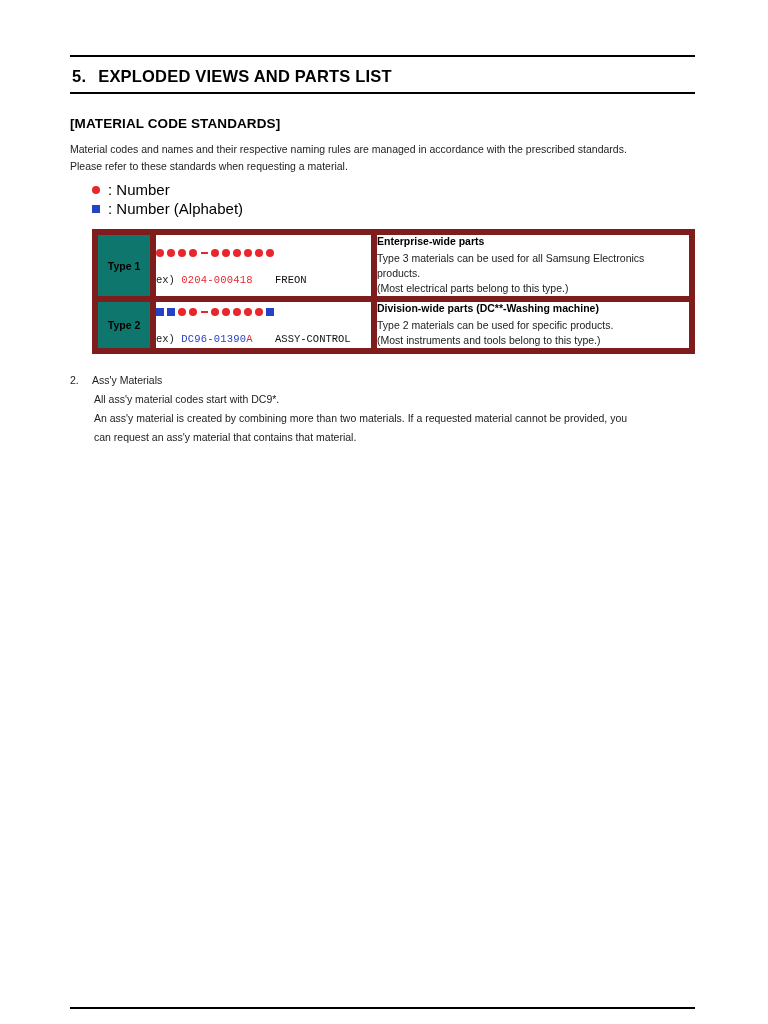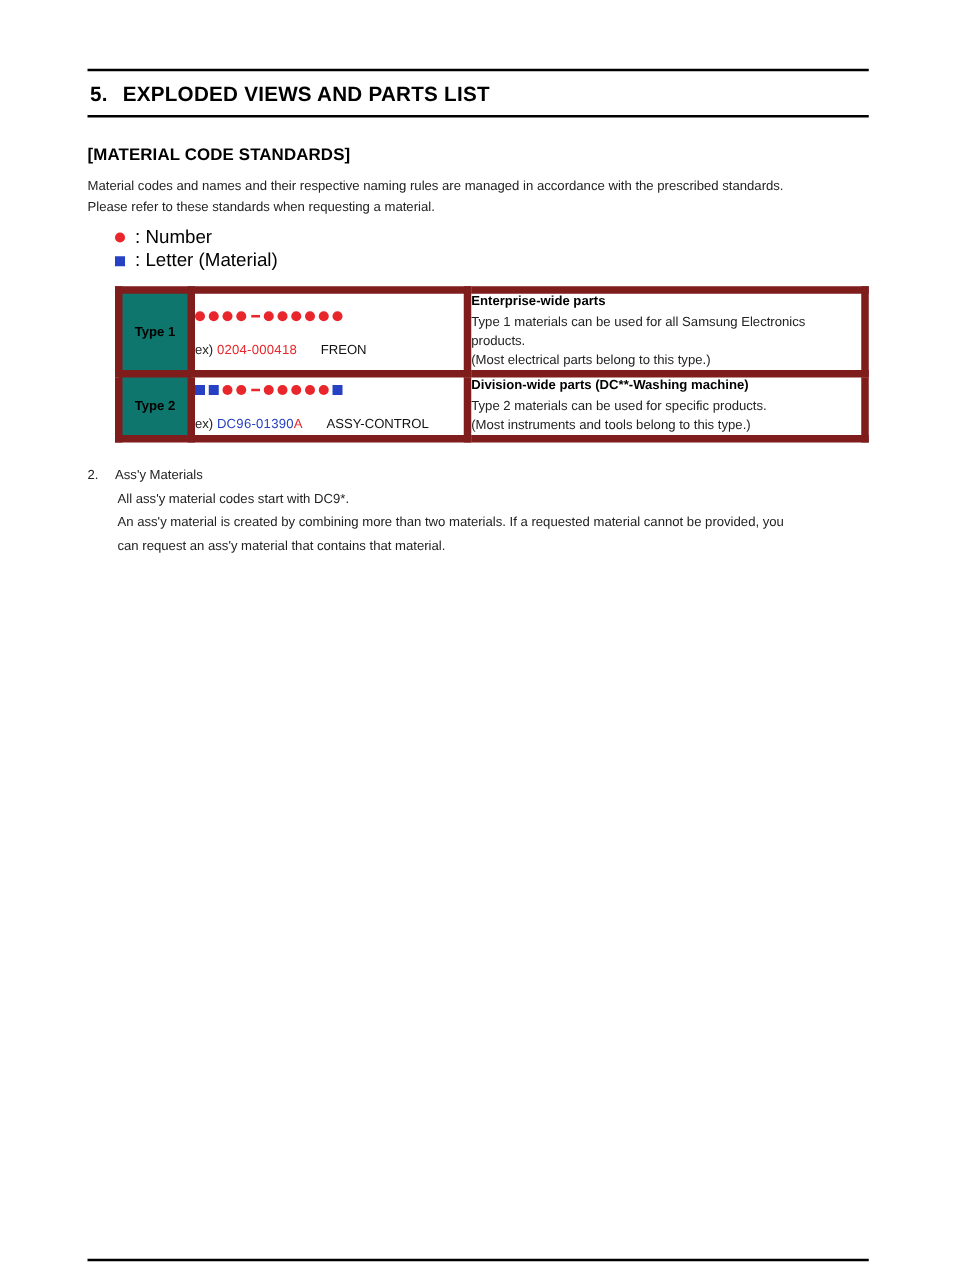--- a/index.html
+++ b/index.html
@@ -117,20 +117,21 @@
   td.type-cell {
     width: 52px;
     background: #0f766e;
     text-align: center;
     font-size: 10.5px;
     font-weight: bold;
   }
   td.pattern-cell {
     width: 215px;
     padding: 10px 12px 10px 14px;
+    font-family: Liberation Mono, monospace;
   }
   td.desc-cell {
     padding: 8px 10px 8px 10px;
   }
   .pattern-row {
     display: flex;
     align-items: center;
     height: 14px;
     margin-bottom: 14px;
   }
@@ -213,21 +214,21 @@
     <p class="para">Please refer to these standards when requesting a material.</p>
 
 
     <div class="legend">
       <div class="legend-row">
         <span class="dot-red"></span>
         <span>: Number</span>
       </div>
       <div class="legend-row">
         <span class="sq-blue"></span>
-        <span>: Letter (Material)</span>
+        <span>: Number (Alphabet)</span>
       </div>
     </div>
 
     <table class="codes">
       <tbody>
         <tr>
           <td class="type-cell">Type 1</td>
           <td class="pattern-cell">
             <div class="pattern-row">
               <span class="dot-red"></span>
@@ -243,21 +244,21 @@
               <span class="dot-red"></span>
             </div>
             <div class="ex-row">
               <span class="ex-label">ex)</span>
               <span class="ex-code">0204-000418</span>
               <span class="ex-name">FREON</span>
             </div>
           </td>
           <td class="desc-cell">
             <div class="desc-head">Enterprise-wide parts</div>
-            <div class="desc-line">Type 1 materials can be used for all Samsung Electronics products.</div>
+            <div class="desc-line">Type 3 materials can be used for all Samsung Electronics products.</div>
             <div class="desc-line">(Most electrical parts belong to this type.)</div>
           </td>
         </tr>
         <tr>
           <td class="type-cell">Type 2</td>
           <td class="pattern-cell">
             <div class="pattern-row">
               <span class="sq-blue"></span>
               <span class="sq-blue"></span>
               <span class="dot-red"></span>

